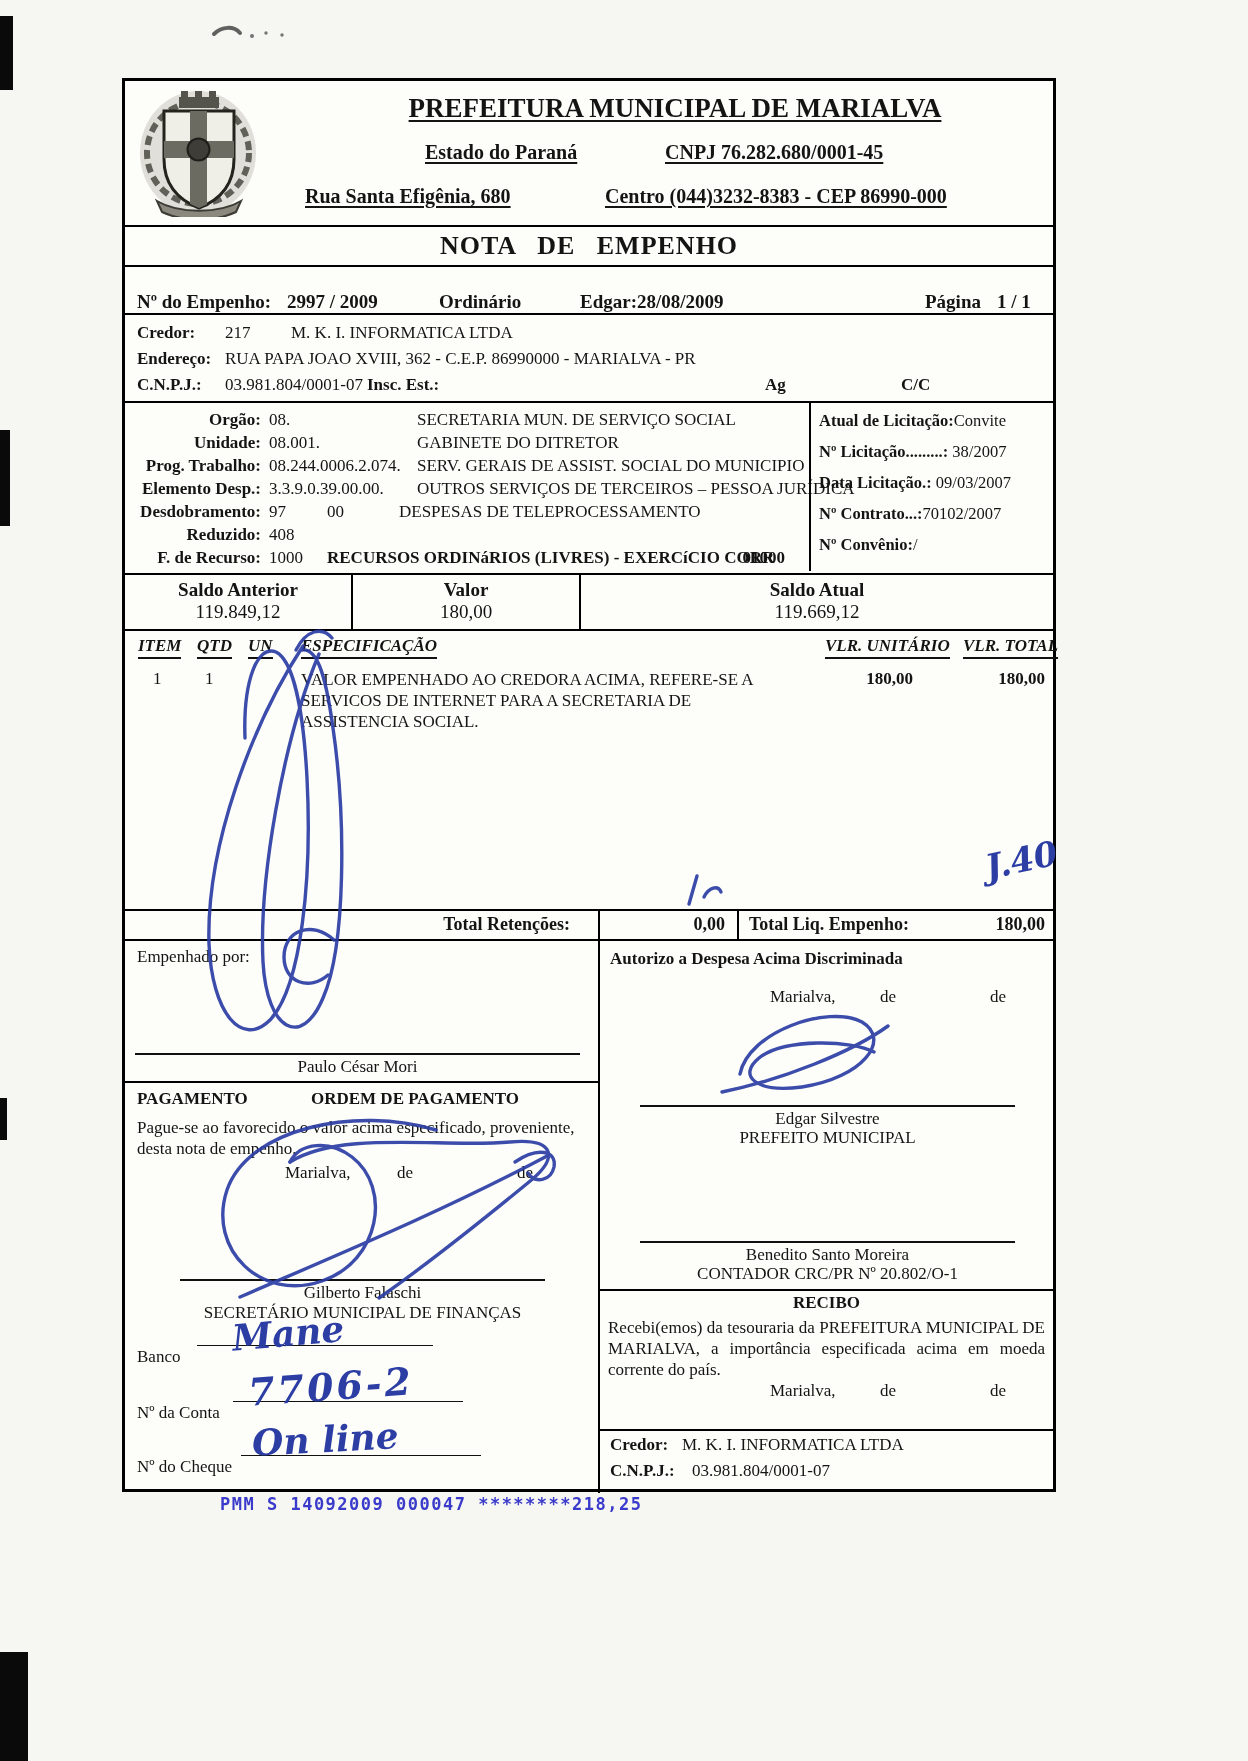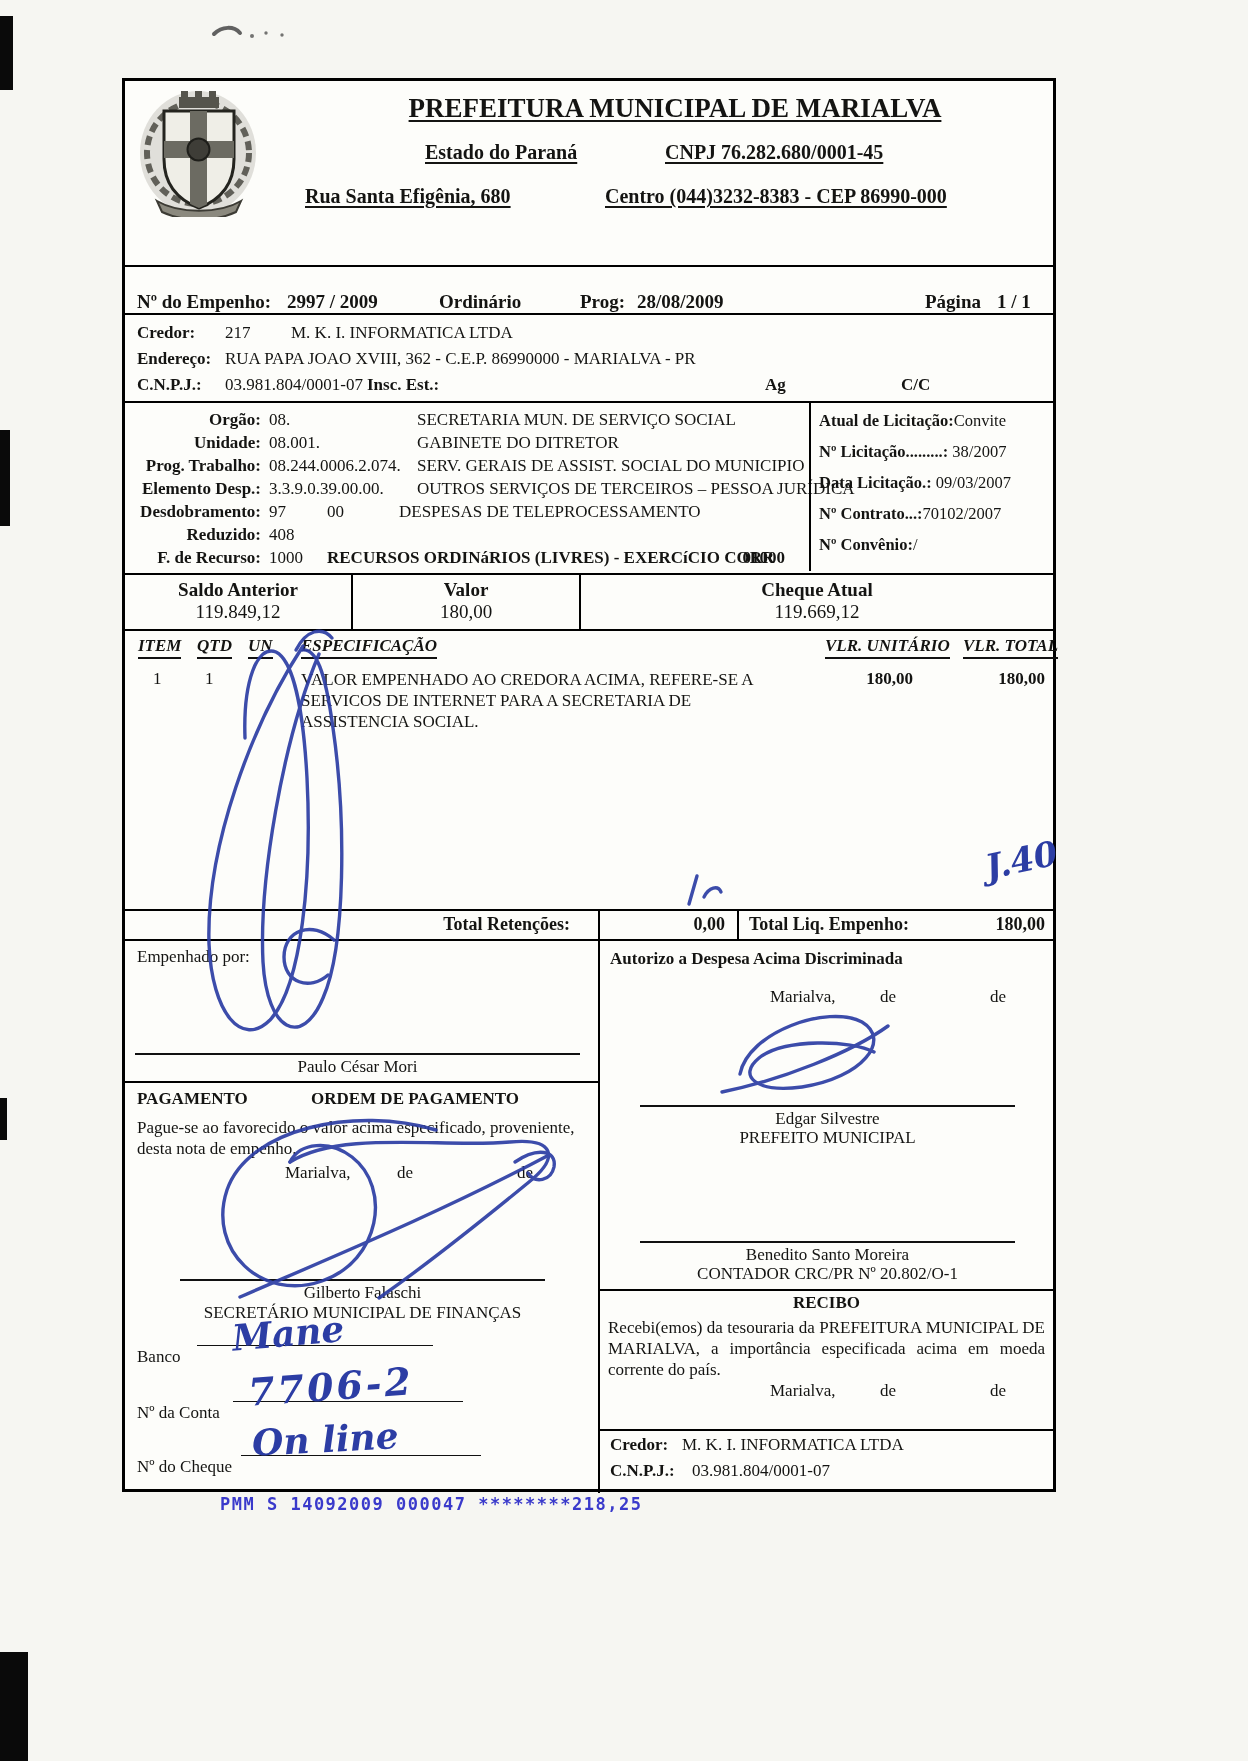--- a/index.html
+++ b/index.html
@@ -113,26 +113,27 @@
         <circle cx="61.5" cy="60.5" r="11" fill="#3e3d37" stroke="#1e1e1a" stroke-width="2"></circle>
         <path d="M20 112 C 42 125 82 125 104 112 L 99 123 C 78 133 46 133 25 123 Z" fill="#8b897e" stroke="#3c3b34" stroke-width="2"></path>
       </svg>
       <div class="abs org-name b u">PREFEITURA MUNICIPAL DE MARIALVA</div>
       <span class="abs hline2 b u" style="left:300px;text-align:right;">Estado do Paraná</span>
       <span class="abs hline2 b u" style="left:540px;">CNPJ 76.282.680/0001-45</span>
       <span class="abs hline3 b u" style="left:180px;">Rua Santa Efigênia, 680</span>
       <span class="abs hline3 b u" style="left:480px;">Centro (044)3232-8383 - CEP 86990-000</span>
     </div>
 
+    <div class="sec sec-title">NOTA DE EMPENHO</div>
 
     <div class="sec sec-empenho">
       <span class="abs b" style="left:12px;">Nº do Empenho:</span>
       <span class="abs b" style="left:162px;">2997 / 2009</span>
       <span class="abs b" style="left:314px;">Ordinário</span>
-      <span class="abs b" style="left:455px;">Prog:</span>
+      <span class="abs b" style="left:455px;">Edgar:</span>
       <span class="abs b" style="left:512px;">28/08/2009</span>
       <span class="abs b" style="left:800px;">Página</span>
       <span class="abs b" style="left:872px;">1 / 1</span>
     </div>
 
     <div class="sec sec-credor">
       <span class="abs b" style="left:12px;top:8px;">Credor:</span>
       <span class="abs" style="left:100px;top:8px;">217</span>
       <span class="abs" style="left:166px;top:8px;">M. K. I. INFORMATICA LTDA</span>
       <span class="abs b" style="left:12px;top:34px;">Endereço:</span>
@@ -180,21 +181,21 @@
     <div class="sec sec-amounts">
       <div class="amt-cell">
         <div class="amt-h">Saldo Anterior</div>
         <div class="amt-v">119.849,12</div>
       </div>
       <div class="amt-cell">
         <div class="amt-h">Valor</div>
         <div class="amt-v">180,00</div>
       </div>
       <div class="amt-cell">
-        <div class="amt-h">Cheque Atual</div>
+        <div class="amt-h">Saldo Atual</div>
         <div class="amt-v">119.669,12</div>
       </div>
     </div>
 
     <div class="sec sec-items">
       <span class="abs ith" style="left:13px;top:5px;">ITEM</span>
       <span class="abs ith" style="left:72px;top:5px;">QTD</span>
       <span class="abs ith" style="left:123px;top:5px;">UN</span>
       <span class="abs ith" style="left:176px;top:5px;">ESPECIFICAÇÃO</span>
       <span class="abs ith" style="left:700px;top:5px;">VLR. UNITÁRIO</span>

